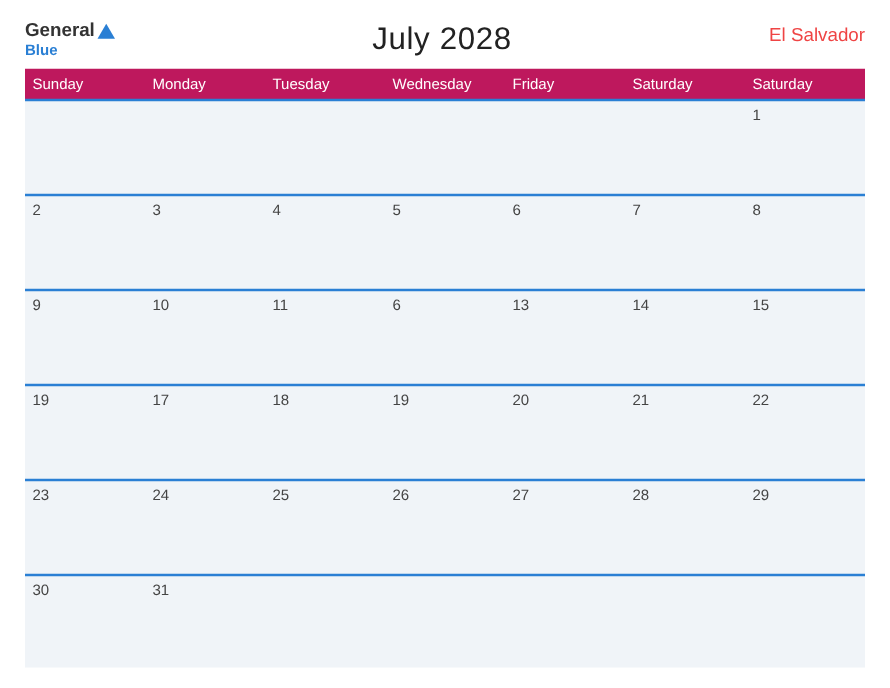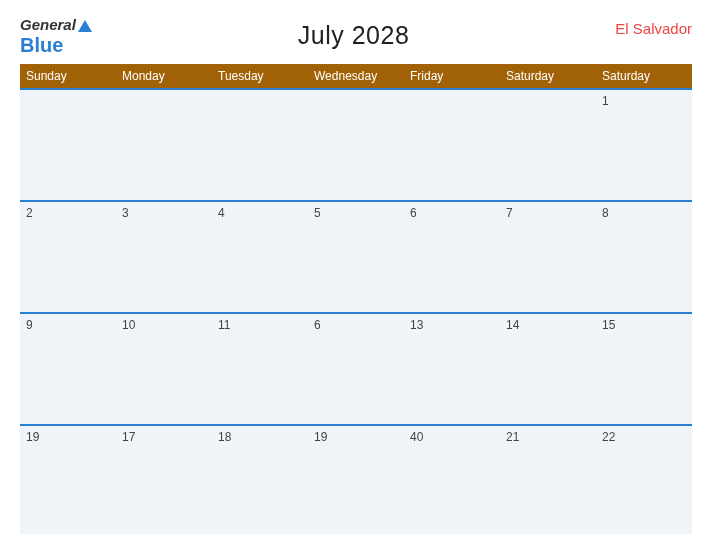--- a/index.html
+++ b/index.html
@@ -49,21 +49,21 @@
     }
 
     
     .calendar-table {
       width: 100%;
       border-collapse: collapse;
       flex: 1;
     }
 
     .calendar-table thead tr {
-      background-color: #a16207;
+      background-color: #be185d;
     }
     .calendar-table thead th {
       color: #fff;
       font-size: 12px;
       font-weight: normal;
       padding: 5px 6px;
       text-align: left;
       width: calc(100% / 7);
     }
 
@@ -84,23 +84,23 @@
       font-size: 12px;
       color: #444;
     }
   </style>
 </head>
 <body>
 
 <div class="header">
   <div class="logo">
     <span>
-      <span style="font-size:15px;font-weight:bold;color:#333;font-style:italic;">General</span><span class="logo-triangle"></span>
+      <span style="font-size:15px;font-weight:bold;color:#333;">General</span><span class="logo-triangle"></span>
     </span>
-    <span style="font-size:20px;font-weight:bold;color:#2a7fd4;">Blue</span>
+    <span style="font-size:12px;font-weight:bold;color:#2a7fd4;">Blue</span>
   </div>
   <div class="calendar-title">July 2028</div>
   <div class="country">El Salvador</div>
 </div>
 
 <table class="calendar-table">
   <thead>
     <tr>
     <th>Sunday</th>
         <th>Monday</th>
@@ -137,18 +137,36 @@
         <td><span class="day-num">6</span></td>
         <td><span class="day-num">13</span></td>
         <td><span class="day-num">14</span></td>
         <td><span class="day-num">15</span></td>
       </tr>
       <tr>
         <td><span class="day-num">19</span></td>
         <td><span class="day-num">17</span></td>
         <td><span class="day-num">18</span></td>
         <td><span class="day-num">19</span></td>
-        <td><span class="day-num">40</span></td>
+        <td><span class="day-num">20</span></td>
         <td><span class="day-num">21</span></td>
         <td><span class="day-num">22</span></td>
+      </tr>
+      <tr>
+        <td><span class="day-num">23</span></td>
+        <td><span class="day-num">24</span></td>
+        <td><span class="day-num">25</span></td>
+        <td><span class="day-num">26</span></td>
+        <td><span class="day-num">27</span></td>
+        <td><span class="day-num">28</span></td>
+        <td><span class="day-num">29</span></td>
+      </tr>
+      <tr>
+        <td><span class="day-num">30</span></td>
+        <td><span class="day-num">31</span></td>
+        <td></td>
+        <td></td>
+        <td></td>
+        <td></td>
+        <td></td>
       </tr>
     </tbody>
 </table>
 
 </body></html>

